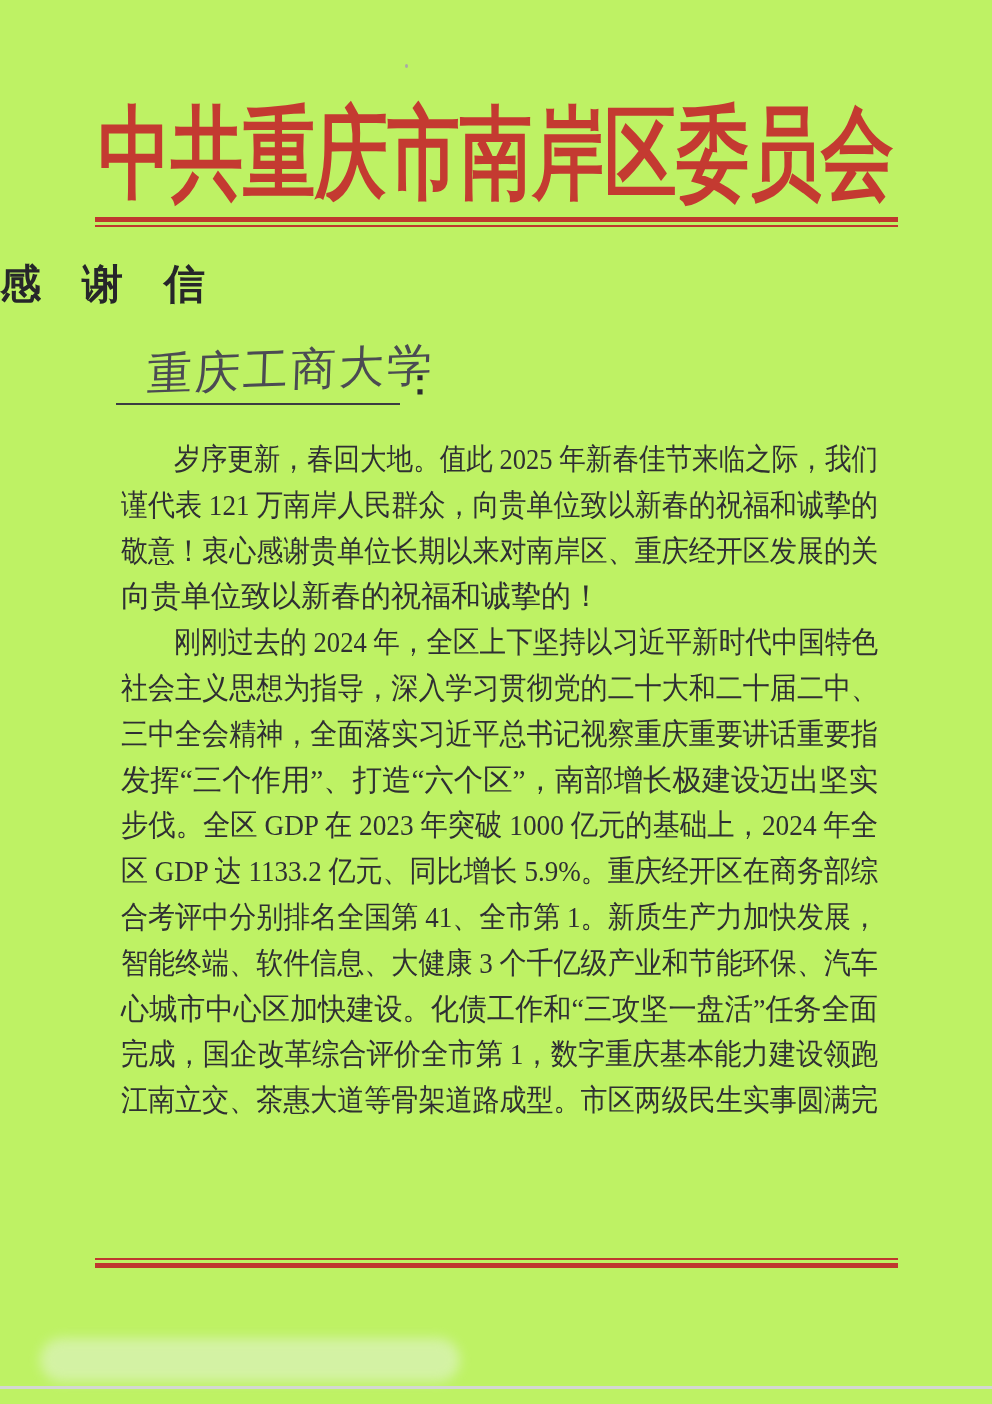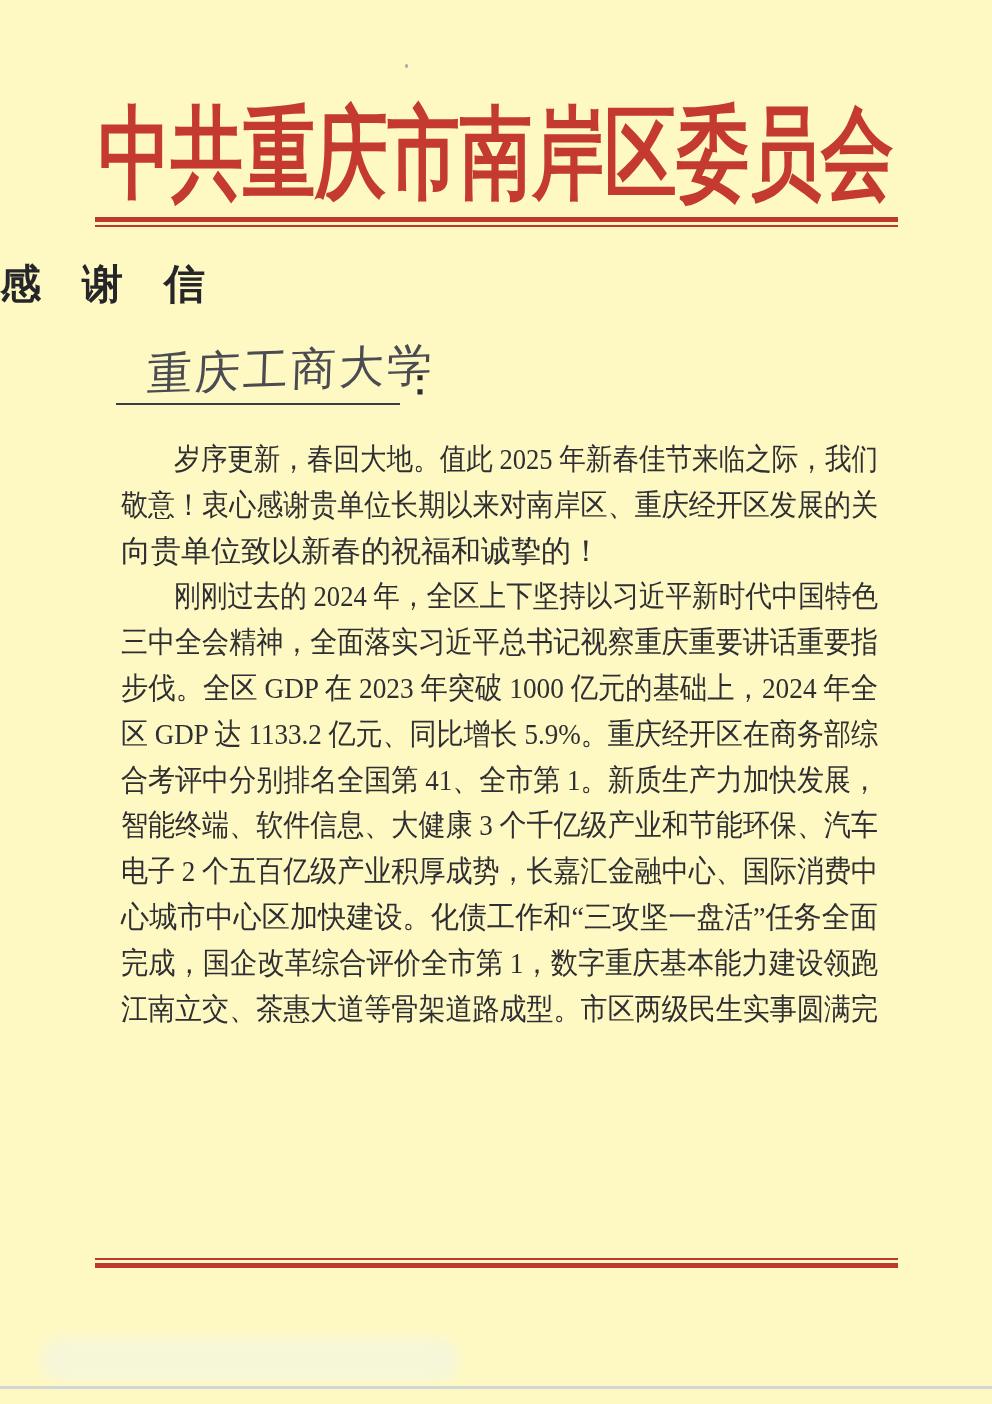--- a/index.html
+++ b/index.html
@@ -1,18 +1,18 @@
 <!DOCTYPE html>
 <html><head>
 <meta charset="utf-8">
 <style>
   html,body { margin:0; padding:0; background:#ffffff; }
   .page {
     position:relative; width:992px; height:1404px;
-    background:#fef9c3; overflow:hidden;
+    background:#bef264; overflow:hidden;
     font-family:"Liberation Serif","DejaVu Serif",serif;
   }
   
   .letterhead { position:absolute; top:86px; left:0; width:992px; text-align:center; }
   .letterhead span {
     display:inline-block; white-space:nowrap;
     font-size:84px; font-weight:bold; color:#c43a31;
     transform-origin:center top; letter-spacing:0;
   }
   
@@ -69,29 +69,31 @@
   <div class="rule rule-top-thin"></div>
 
   <div class="title">感　谢　信</div>
 
   <div class="recipient-line"></div>
   <div class="recipient-name">重庆工商大学</div>
   <div class="recipient-colon">：</div>
 
   <div class="letter-body" id="letter-body">
       <div class="line"><span style="transform: scaleX(0.88538);">　　岁序更新，春回大地。值此 2025 年新春佳节来临之际，我们</span></div>
+      <div class="line"><span style="transform: scaleX(0.90119);">谨代表 121 万南岸人民群众，向贵单位致以新春的祝福和诚挚的</span></div>
       <div class="line"><span style="transform: scaleX(0.90119);">敬意！衷心感谢贵单位长期以来对南岸区、重庆经开区发展的关</span></div>
       <div class="line"><span>向贵单位致以新春的祝福和诚挚的！</span></div>
       <div class="line"><span style="transform: scaleX(0.88538);">　　刚刚过去的 2024 年，全区上下坚持以习近平新时代中国特色</span></div>
+      <div class="line"><span style="transform: scaleX(0.90119);">社会主义思想为指导，深入学习贯彻党的二十大和二十届二中、</span></div>
       <div class="line"><span style="transform: scaleX(0.90119);">三中全会精神，全面落实习近平总书记视察重庆重要讲话重要指</span></div>
+      <div class="line"><span style="transform: scaleX(0.978965);">发挥“三个作用”、打造“六个区”，南部增长极建设迈出坚实</span></div>
       <div class="line"><span style="transform: scaleX(0.910506);">步伐。全区 GDP 在 2023 年突破 1000 亿元的基础上，2024 年全</span></div>
       <div class="line"><span style="transform: scaleX(0.900889);">区 GDP 达 1133.2 亿元、同比增长 5.9%。重庆经开区在商务部综</span></div>
       <div class="line"><span style="transform: scaleX(0.90119);">合考评中分别排名全国第 41、全市第 1。新质生产力加快发展，</span></div>
       <div class="line"><span style="transform: scaleX(0.90119);">智能终端、软件信息、大健康 3 个千亿级产业和节能环保、汽车</span></div>
-      <div class="line"><span style="transform: scaleX(0.90119);">电子 2 个五百亿级产业积厚成势，长嘉汇金融中心、国际消费中</span></div>
       <div class="line"><span style="transform: scaleX(0.93846);">心城市中心区加快建设。化债工作和“三攻坚一盘活”任务全面</span></div>
       <div class="line"><span style="transform: scaleX(0.909309);">完成，国企改革综合评价全市第 1，数字重庆基本能力建设领跑</span></div>
       <div class="line"><span style="transform: scaleX(0.90119);">江南立交、茶惠大道等骨架道路成型。市区两级民生实事圆满完</span></div>
     </div>
 
   <div class="scan-smudge"></div>
   <div class="rule rule-bottom-thin"></div>
   <div class="rule rule-bottom-thick"></div>
   <div class="scan-edge"></div>
 

